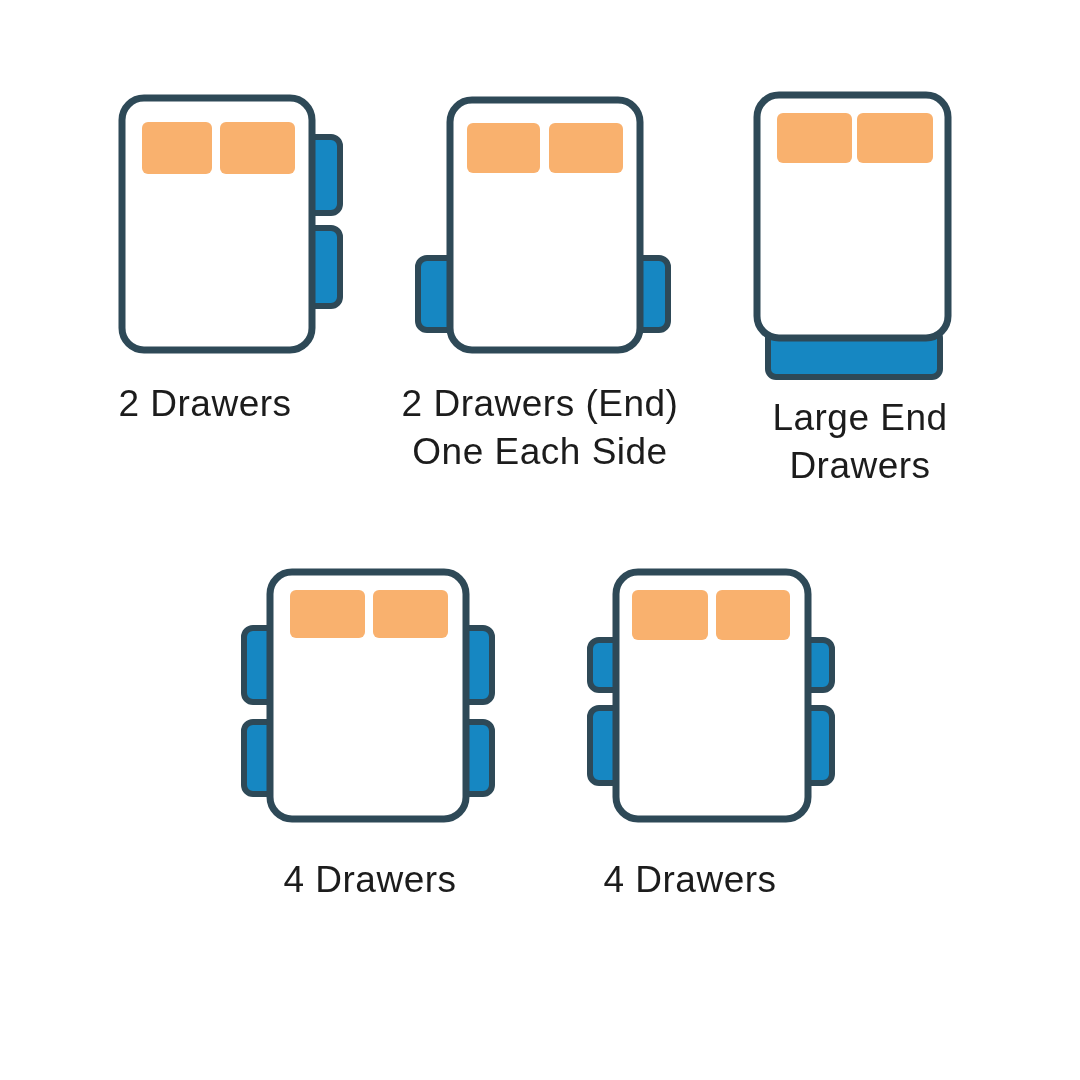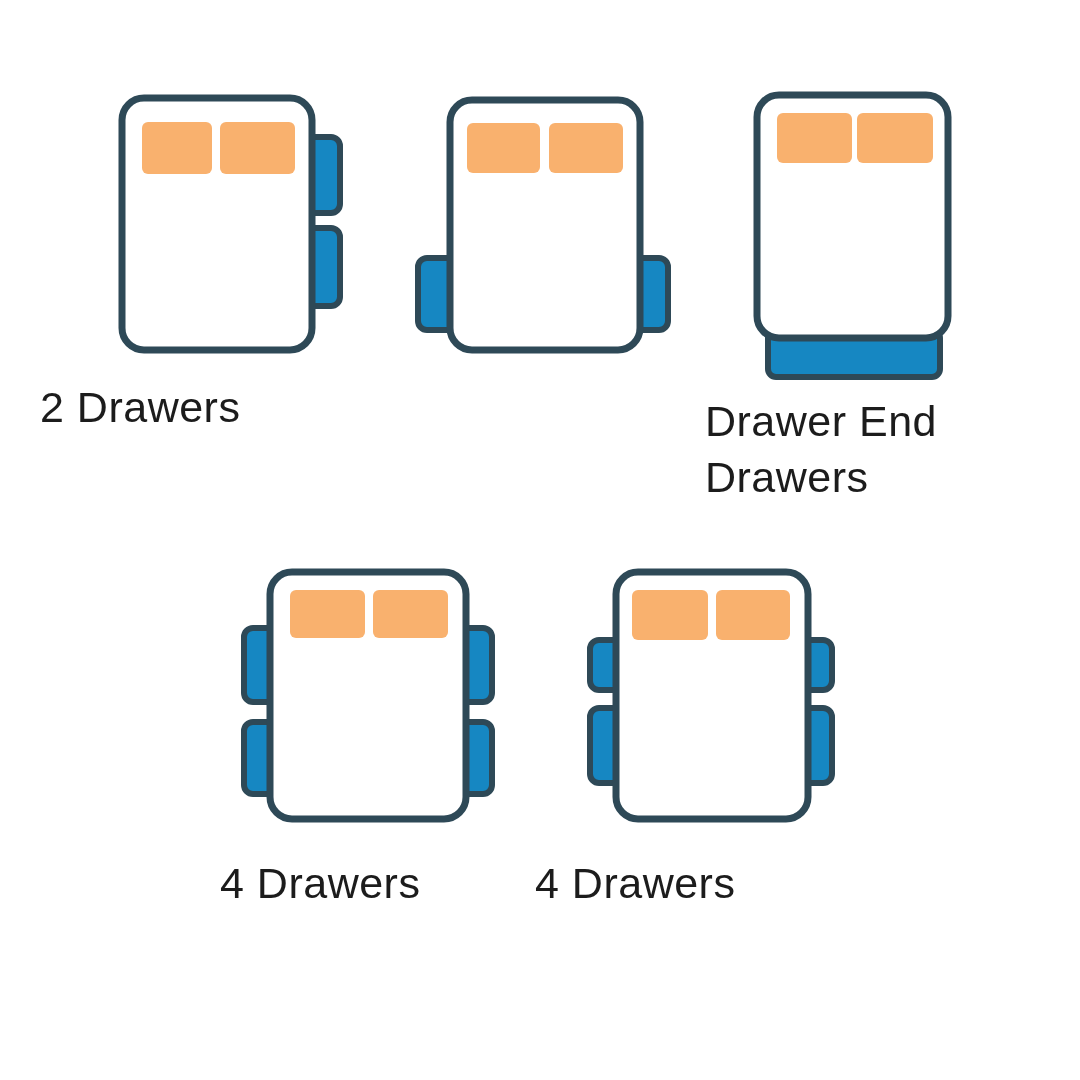--- a/index.html
+++ b/index.html
@@ -30,23 +30,23 @@
     fill: var(--drawer-fill, #1687c2);
     stroke: var(--bed-outline, #2e4957);
     stroke-width: 6;
   }
   .pillow {
     fill: var(--pillow-fill, #f9b16e);
     stroke: none;
   }
   figcaption {
     position: absolute;
-    text-align: left;
+    text-align: center;
     color: var(--label-text, #1c1c1c);
-    font-size: 43px;
+    font-size: 37px;
     line-height: 1.3;
     font-weight: 500;
     letter-spacing: 0.5px;
   }
   figcaption span { display: block; white-space: nowrap; }
 
   
   #fig-1 { left: 100px; top: 90px;  width: 250px; height: 270px; }
   #fig-2 { left: 405px; top: 90px;  width: 270px; height: 270px; }
   #fig-3 { left: 740px; top: 85px;  width: 250px; height: 300px; }
@@ -79,31 +79,35 @@
 
   <figure id="fig-2">
     <svg viewBox="0 0 270 270" width="270" height="270">
       <rect class="drawer" x="13" y="168" width="45" height="72" rx="9"></rect>
       <rect class="drawer" x="227" y="168" width="36" height="72" rx="9"></rect>
       <rect class="bed-body" x="45" y="10" width="190" height="250" rx="22"></rect>
       <rect class="pillow" x="62" y="33" width="73" height="50" rx="6"></rect>
       <rect class="pillow" x="144" y="33" width="74" height="50" rx="6"></rect>
     </svg>
   </figure>
+  <figcaption id="cap-2">
+    <span>2 Drawers (End)</span>
+    <span>One Each Side</span>
+  </figcaption>
 
   <figure id="fig-3">
     <svg viewBox="0 0 250 300" width="250" height="300">
       <rect class="drawer" x="28" y="245" width="172" height="47" rx="8"></rect>
       <rect class="bed-body" x="17" y="10" width="191" height="243" rx="22"></rect>
       <rect class="pillow" x="37" y="28" width="75" height="50" rx="6"></rect>
       <rect class="pillow" x="117" y="28" width="76" height="50" rx="6"></rect>
     </svg>
   </figure>
   <figcaption id="cap-3">
-    <span>Drawer End</span>
+    <span>Large End</span>
     <span>Drawers</span>
   </figcaption>
 
   <figure id="fig-4">
     <svg viewBox="0 0 260 260" width="260" height="260">
       <rect class="drawer" x="6" y="63" width="34" height="74" rx="9"></rect>
       <rect class="drawer" x="6" y="157" width="34" height="72" rx="9"></rect>
       <rect class="drawer" x="222" y="63" width="32" height="74" rx="9"></rect>
       <rect class="drawer" x="222" y="157" width="32" height="72" rx="9"></rect>
       <rect class="bed-body" x="32" y="7" width="196" height="247" rx="22"></rect>

